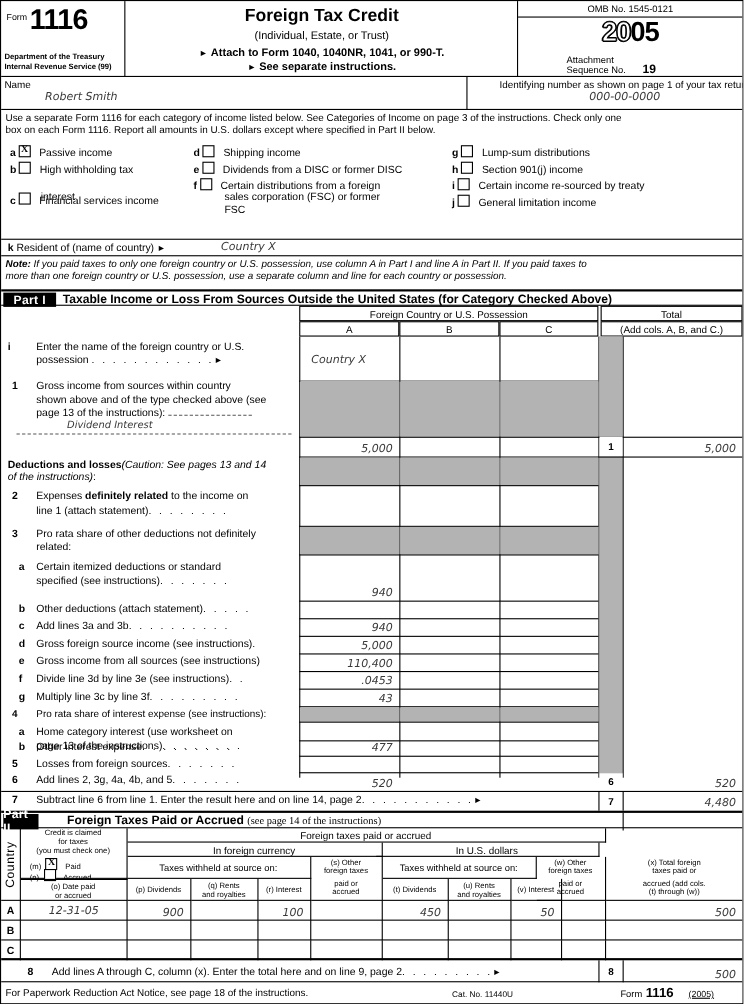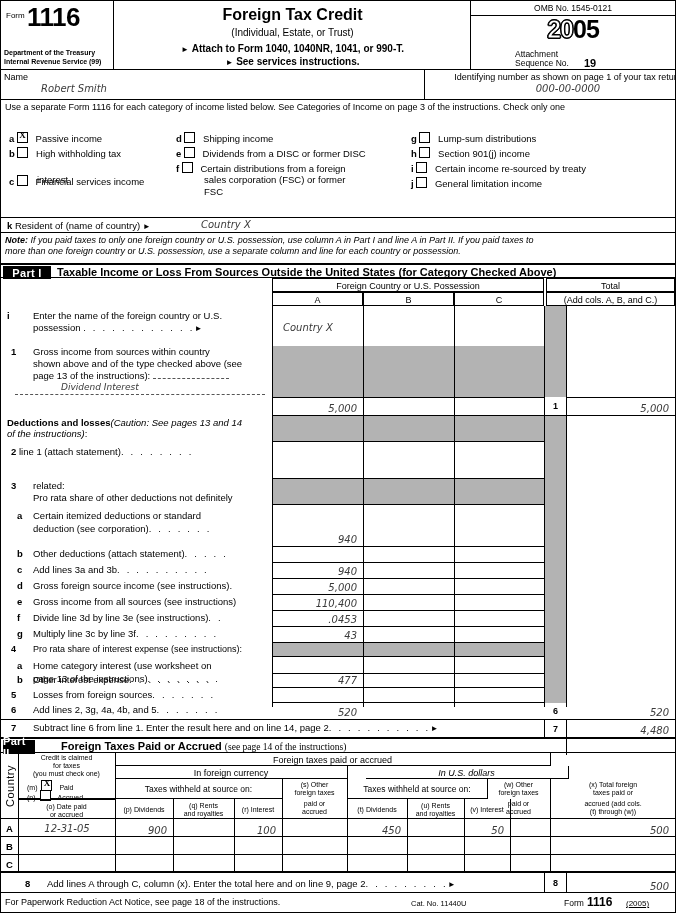--- a/index.html
+++ b/index.html
@@ -119,21 +119,21 @@
 
     <div class="abs br" style="left:113px;top:0;width:357px;height:69px;">
       <div class="abs b ctr" style="left:0;top:5px;width:357px;font-size:16px;">Foreign Tax Credit</div>
       <div class="abs ctr" style="left:0;top:26px;width:357px;font-size:10px;">(Individual, Estate, or Trust)</div>
       <div class="abs ctr" style="left:0;top:42px;width:357px;font-size:10px;">
         <span class="arrow">►</span>
         <span class="b">Attach to Form 1040, 1040NR, 1041, or 990-T.</span>
       </div>
       <div class="abs ctr" style="left:0;top:55px;width:357px;font-size:10px;">
         <span class="arrow">►</span>
-        <span class="b">See services instructions.</span>
+        <span class="b">See separate instructions.</span>
       </div>
     </div>
 
     <div class="abs" style="left:470px;top:0;width:204px;height:69px;">
       <div class="abs bb" style="left:0;top:0;width:204px;height:15px;">
         <div class="abs ctr" style="left:0;top:2px;width:204px;font-size:8.5px;">OMB No. 1545-0121</div>
       </div>
       <div class="abs ctr" style="left:0;top:16px;width:204px;">
         <span class="yearbig yearout">20</span><span class="yearbig">05</span>
       </div>
@@ -149,20 +149,21 @@
       <div class="abs hw" style="left:40px;top:13px;">Robert Smith</div>
     </div>
     <div class="abs" style="left:442px;top:0;width:250px;height:30px;">
       <div class="abs ctr" style="left:0;top:2px;width:250px;font-size:9px;">Identifying number as shown on page 1 of your tax return</div>
       <div class="abs ctr hw" style="left:0;top:13px;width:250px;">000-00-0000</div>
     </div>
   </div>
 
   <div class="abs" style="left:4px;top:101px;width:668px;font-size:9px;line-height:11px;">
     <div>Use a separate Form 1116 for each category of income listed below. See Categories of Income on page 3 of the instructions. Check only one</div>
+    <div>box on each Form 1116. Report all amounts in U.S. dollars except where specified in Part II below.</div>
   </div>
 
   <div class="abs" style="left:0;top:131px;width:676px;height:80px;font-size:9.5px;">
 
     <div class="abs" style="left:8px;top:0;">
       <span class="b">a</span>
       <span class="cbx checked"></span>
       <span style="margin-left:5px;">Passive income</span>
     </div>
     <div class="abs" style="left:8px;top:15px;">
@@ -321,45 +322,46 @@
     </div>
     <div class="abs shade" style="left:272px;top:0;width:90px;height:25px;"></div>
     <div class="abs shade" style="left:363px;top:0;width:90px;height:25px;"></div>
     <div class="abs shade" style="left:454px;top:0;width:89px;height:25px;"></div>
   </div>
   <div class="abs" style="left:271px;top:440px;width:272px;height:1px;background:#000;"></div>
 
   <div class="abs" style="left:0;top:441px;width:674px;height:36px;">
     <div class="abs" style="left:6px;top:3px;width:262px;font-size:9.5px;line-height:13px;">
       <span class="b" style="position:absolute;left:4px;top:0;">2</span>
-      <div style="margin-left:12px;"><span>line 1 (attach statement)</span><span class="dotline">. . . . . . . .</span></div>
+      <div style="margin-left:26px;"><span>Expenses </span><span class="b">definitely related</span><span> to the income on</span></div>
+      <div style="margin-left:26px;"><span>line 1 (attach statement)</span><span class="dotline">. . . . . . . .</span></div>
     </div>
     <div class="abs cellnum hw" style="left:272px;top:0;width:90px;height:36px;"></div>
     <div class="abs cellnum hw" style="left:363px;top:0;width:90px;height:36px;"></div>
     <div class="abs cellnum hw" style="left:454px;top:0;width:89px;height:36px;"></div>
   </div>
   <div class="abs" style="left:271px;top:477px;width:272px;height:1px;background:#000;"></div>
 
   <div class="abs" style="left:0;top:478px;width:674px;height:25px;">
     <div class="abs" style="left:6px;top:1px;width:262px;font-size:9.5px;line-height:12px;">
       <span class="b" style="position:absolute;left:4px;top:0;">3</span>
+      <div style="margin-left:26px;">Pro rata share of other deductions not definitely</div>
       <div style="margin-left:26px;">related:</div>
-      <div style="margin-left:26px;">Pro rata share of other deductions not definitely</div>
     </div>
     <div class="abs shade" style="left:272px;top:0;width:90px;height:25px;"></div>
     <div class="abs shade" style="left:363px;top:0;width:90px;height:25px;"></div>
     <div class="abs shade" style="left:454px;top:0;width:89px;height:25px;"></div>
   </div>
   <div class="abs" style="left:271px;top:503px;width:272px;height:1px;background:#000;"></div>
 
   <div class="abs" style="left:0;top:504px;width:674px;height:41px;">
     <div class="abs" style="left:6px;top:4px;width:262px;font-size:9.5px;line-height:13px;">
       <span class="b" style="position:absolute;left:10px;top:0;">a</span>
       <div style="margin-left:26px;text-align:justify;">Certain itemized deductions or standard</div>
-      <div style="margin-left:26px;"><span>deduction (see corporation)</span><span class="dotline">. . . . . . .</span></div>
+      <div style="margin-left:26px;"><span>specified (see instructions)</span><span class="dotline">. . . . . . .</span></div>
     </div>
     <div class="abs cellnum hw" style="left:272px;top:0;width:90px;height:41px;">940</div>
     <div class="abs cellnum hw" style="left:363px;top:0;width:90px;height:41px;"></div>
     <div class="abs cellnum hw" style="left:454px;top:0;width:89px;height:41px;"></div>
   </div>
   <div class="abs" style="left:271px;top:545px;width:272px;height:1px;background:#000;"></div>
 
   <div class="abs" style="left:0;top:546px;width:674px;height:15px;">
     <div class="abs" style="left:6px;top:1px;width:262px;font-size:9.5px;">
       <span class="b" style="position:absolute;left:10px;top:0;">b</span>
@@ -532,21 +534,21 @@
     </div>
 
     <div class="abs br bb" style="left:115px;top:0;width:435px;height:13px;">
       <div class="abs ctr" style="left:0;top:2px;width:433px;font-size:9px;">Foreign taxes paid or accrued</div>
     </div>
 
     <div class="abs br bb" style="left:115px;top:13px;width:232px;height:13px;">
       <div class="abs ctr" style="left:0;top:2px;width:230px;font-size:9px;">In foreign currency</div>
     </div>
 
-    <div class="abs br bb" style="left:365px;top:13px;width:203px;height:13px;font-style:italic;">
+    <div class="abs br bb" style="left:341px;top:13px;width:203px;height:13px;">
       <div class="abs ctr" style="left:0;top:2px;width:201px;font-size:9px;">In U.S. dollars</div>
     </div>
 
     <div class="abs br bb" style="left:115px;top:26px;width:167px;height:20px;">
       <div class="abs ctr" style="left:0;top:5px;width:165px;font-size:8.5px;">Taxes withheld at source on:</div>
     </div>
 
     <div class="abs br bb" style="left:282px;top:26px;width:65px;height:40px;">
       <div class="abs ctr xsm" style="left:0;top:2px;width:63px;">(s) Other</div>
       <div class="abs ctr xsm" style="left:0;top:10px;width:63px;">foreign taxes</div>

